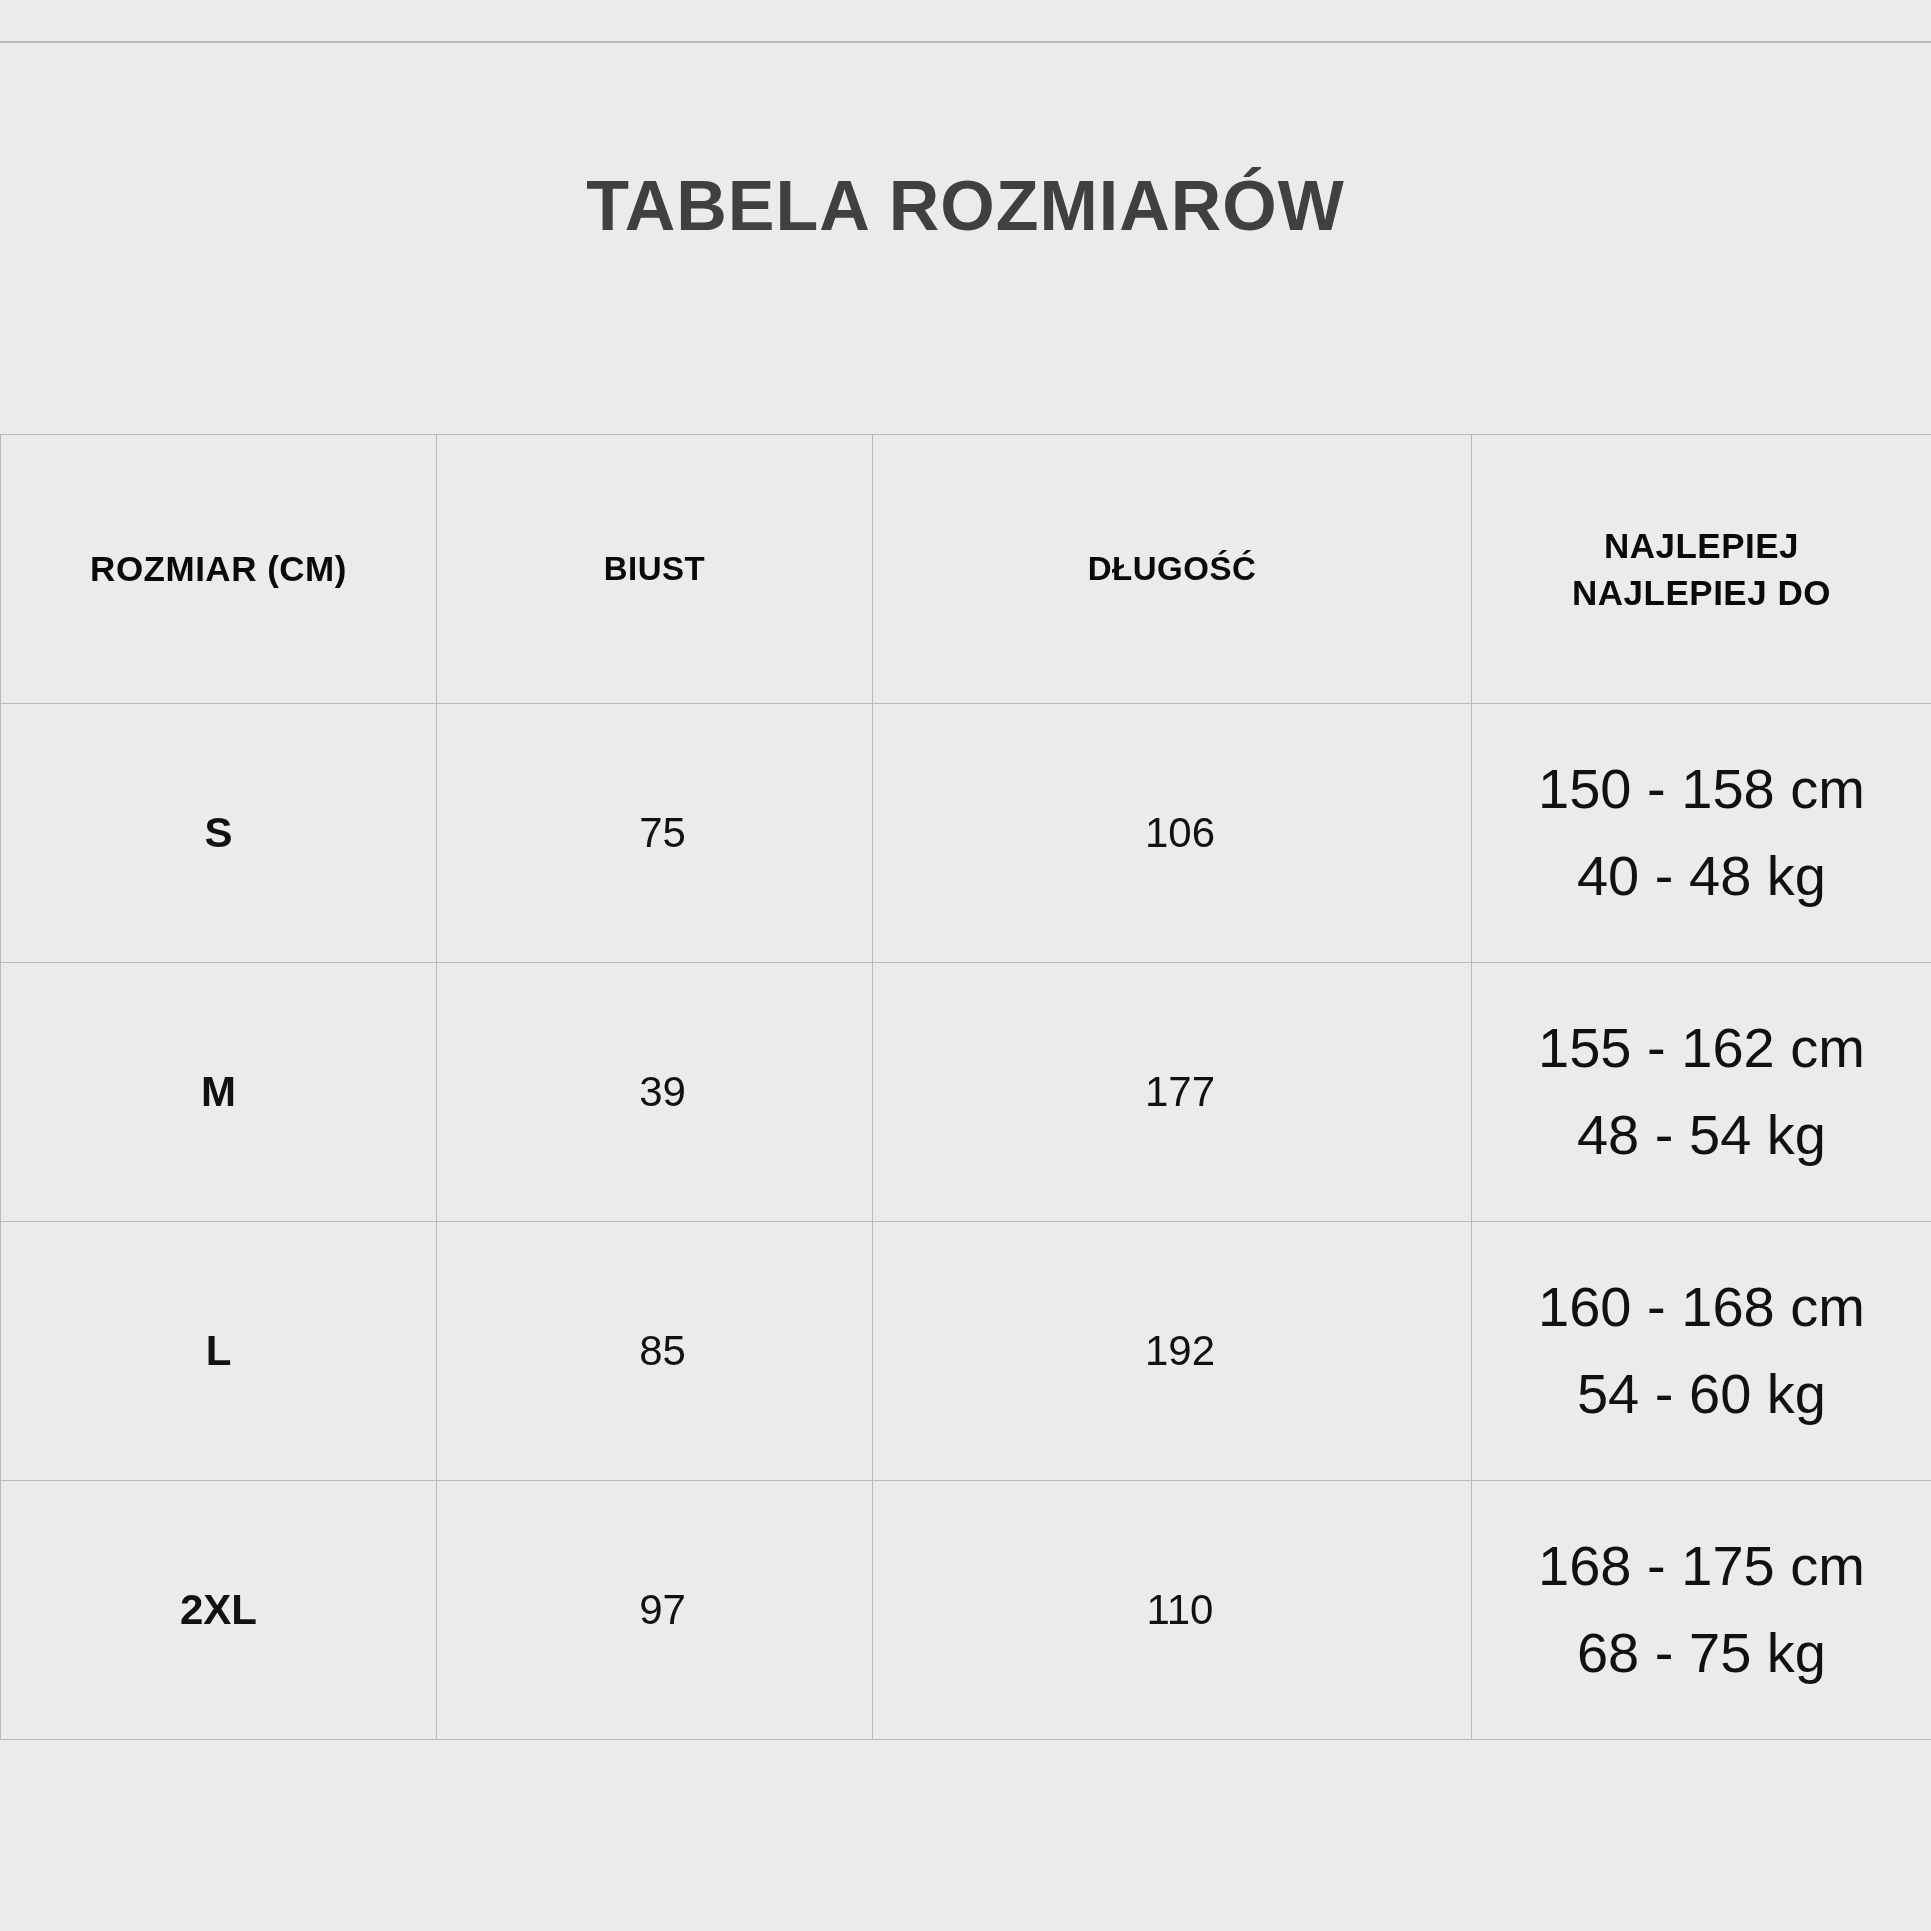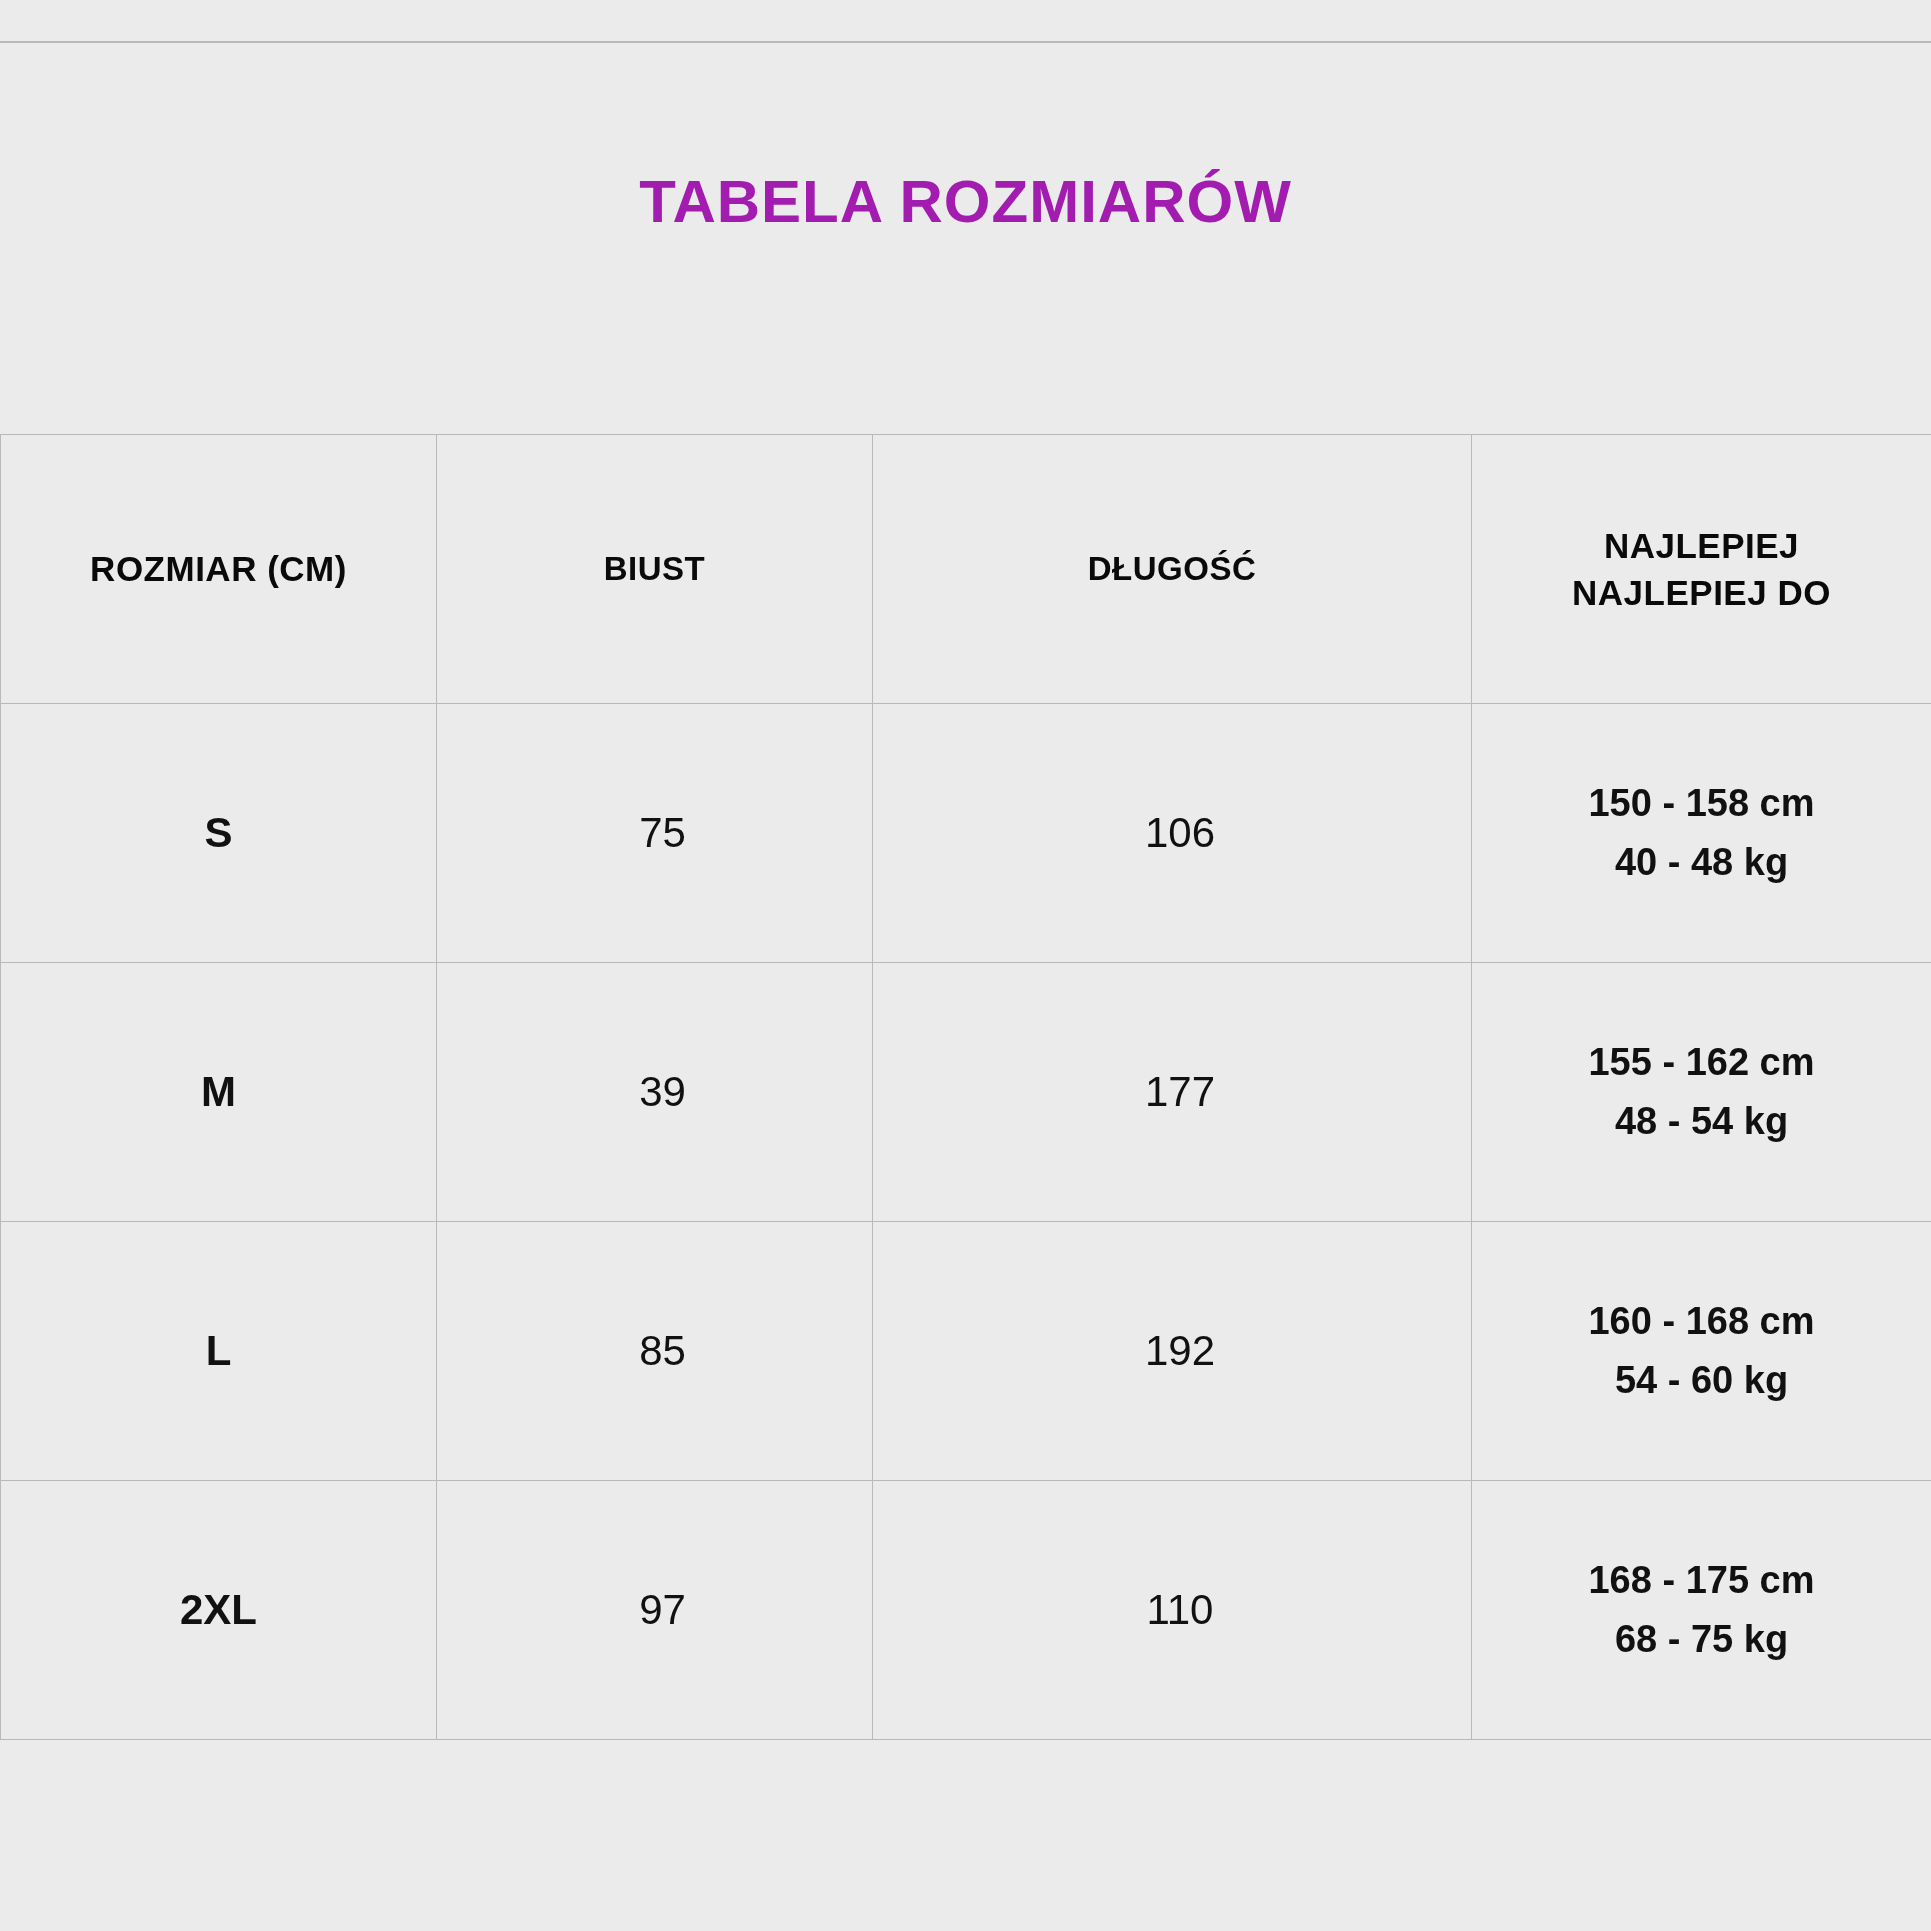--- a/index.html
+++ b/index.html
@@ -27,24 +27,24 @@
     width: 1931px;
     height: 1.9px;
     background: #b9b9b9;
   }
   .title {
     position: absolute;
     top: 170px;
     left: 0;
     width: 1931px;
     text-align: center;
-    font-size: 60px;
+    font-size: 70px;
     font-weight: bold;
     letter-spacing: 1px;
-    color: #a21caf;
+    color: #404040;
     line-height: 1.05;
   }
   table.size-table {
     position: absolute;
     top: 434px;
     left: 0;
     width: 1931px;
     border-collapse: collapse;
     table-layout: fixed;
   }
@@ -82,22 +82,22 @@
   table.size-table td.size-cell {
     font-size: 42px;
     font-weight: bold;
   }
   table.size-table td.num-cell {
     font-size: 42px;
     font-weight: normal;
     padding-left: 16px;
   }
   table.size-table td.fit-cell {
-    font-size: 38px;
-    font-weight: bold;
+    font-size: 56px;
+    font-weight: normal;
     line-height: 1.55;
   }
   .fit-line { display: block; }
 </style>
 </head>
 <body>
 
 <div class="page">
 
   <div class="top-rule"></div>

